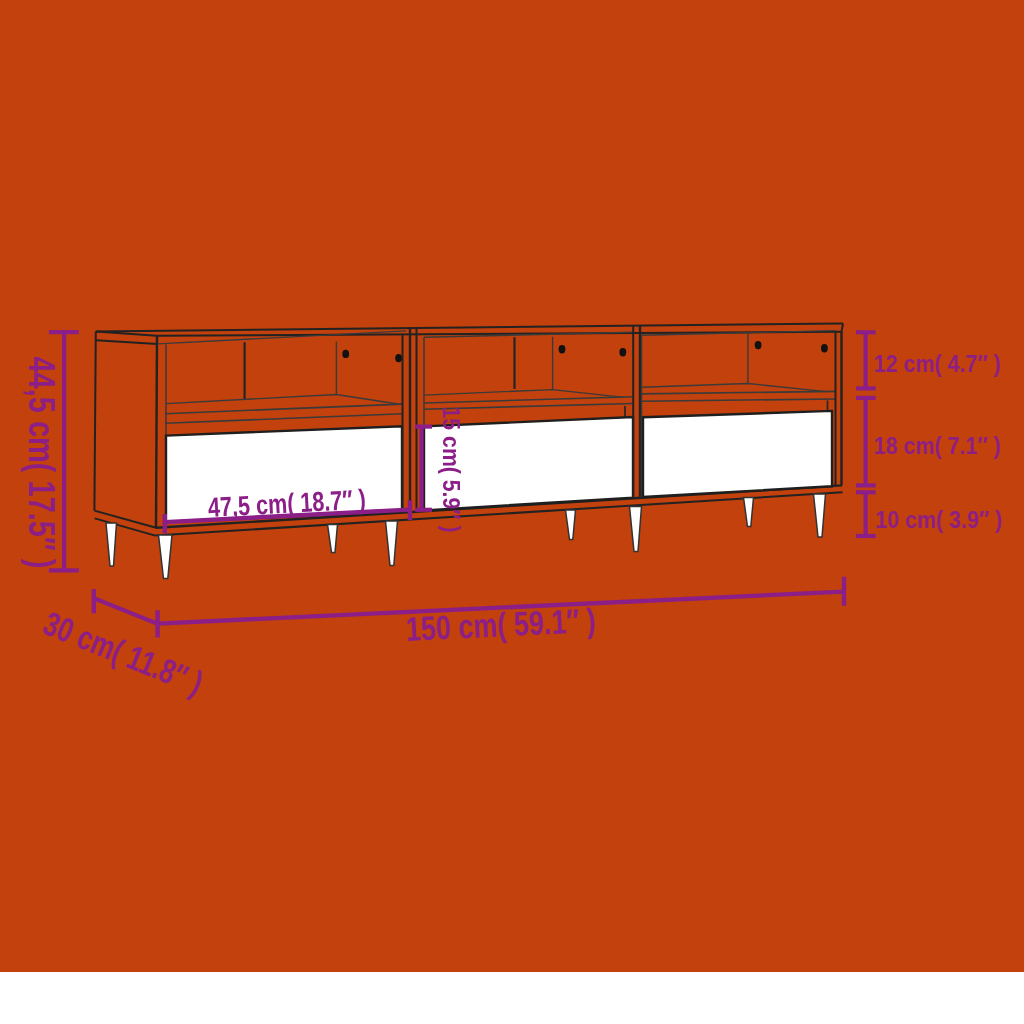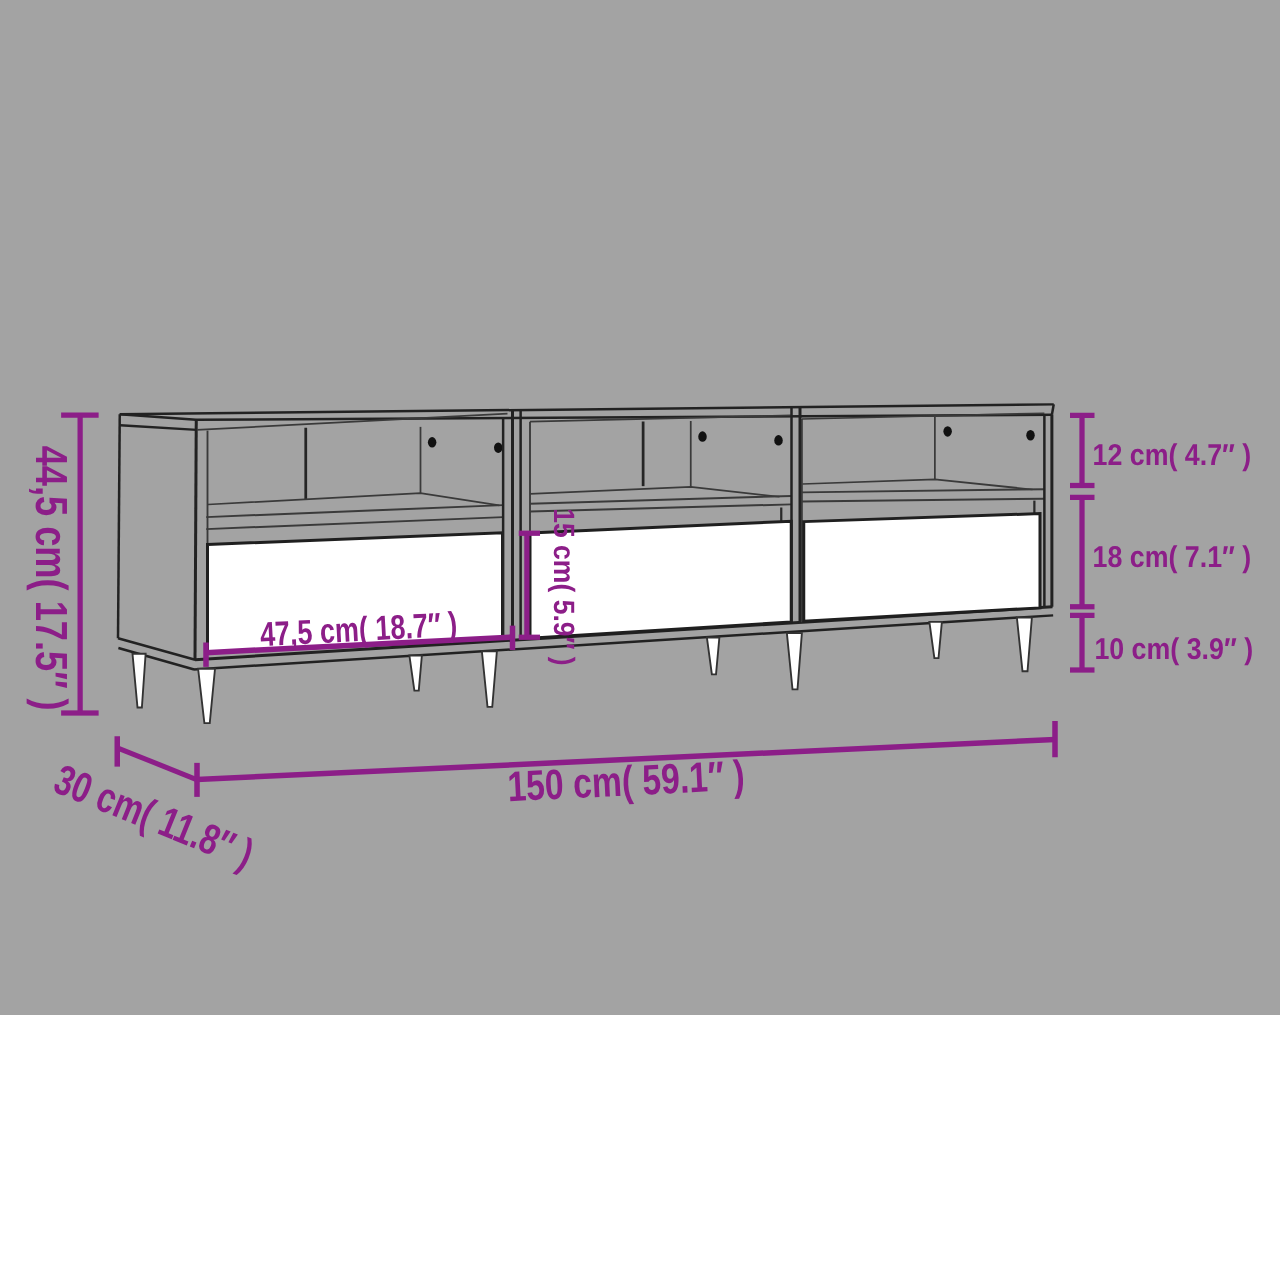--- a/index.html
+++ b/index.html
@@ -1,16 +1,16 @@
 <!DOCTYPE html>
 <html><head>
 <meta charset="utf-8">
 <style>
   html,body{margin:0;padding:0;background:#ffffff;}
-  #stage{position:relative;width:1024px;height:812px;background:#a3a3a3;overflow:hidden;
+  #stage{position:relative;width:1024px;height:972px;background:#c2410c;overflow:hidden;
          font-family:"Liberation Sans", sans-serif;}
   svg{position:absolute;left:0;top:0;}
   text{font-family:"Liberation Sans", sans-serif;font-weight:bold;fill:#8c1e88;}
 </style>
 </head>
 <body>
 <div id="stage">
 <svg width="1024" height="1024" viewBox="0 0 1024 1024">
 
   <g stroke="#222222" fill="none">

